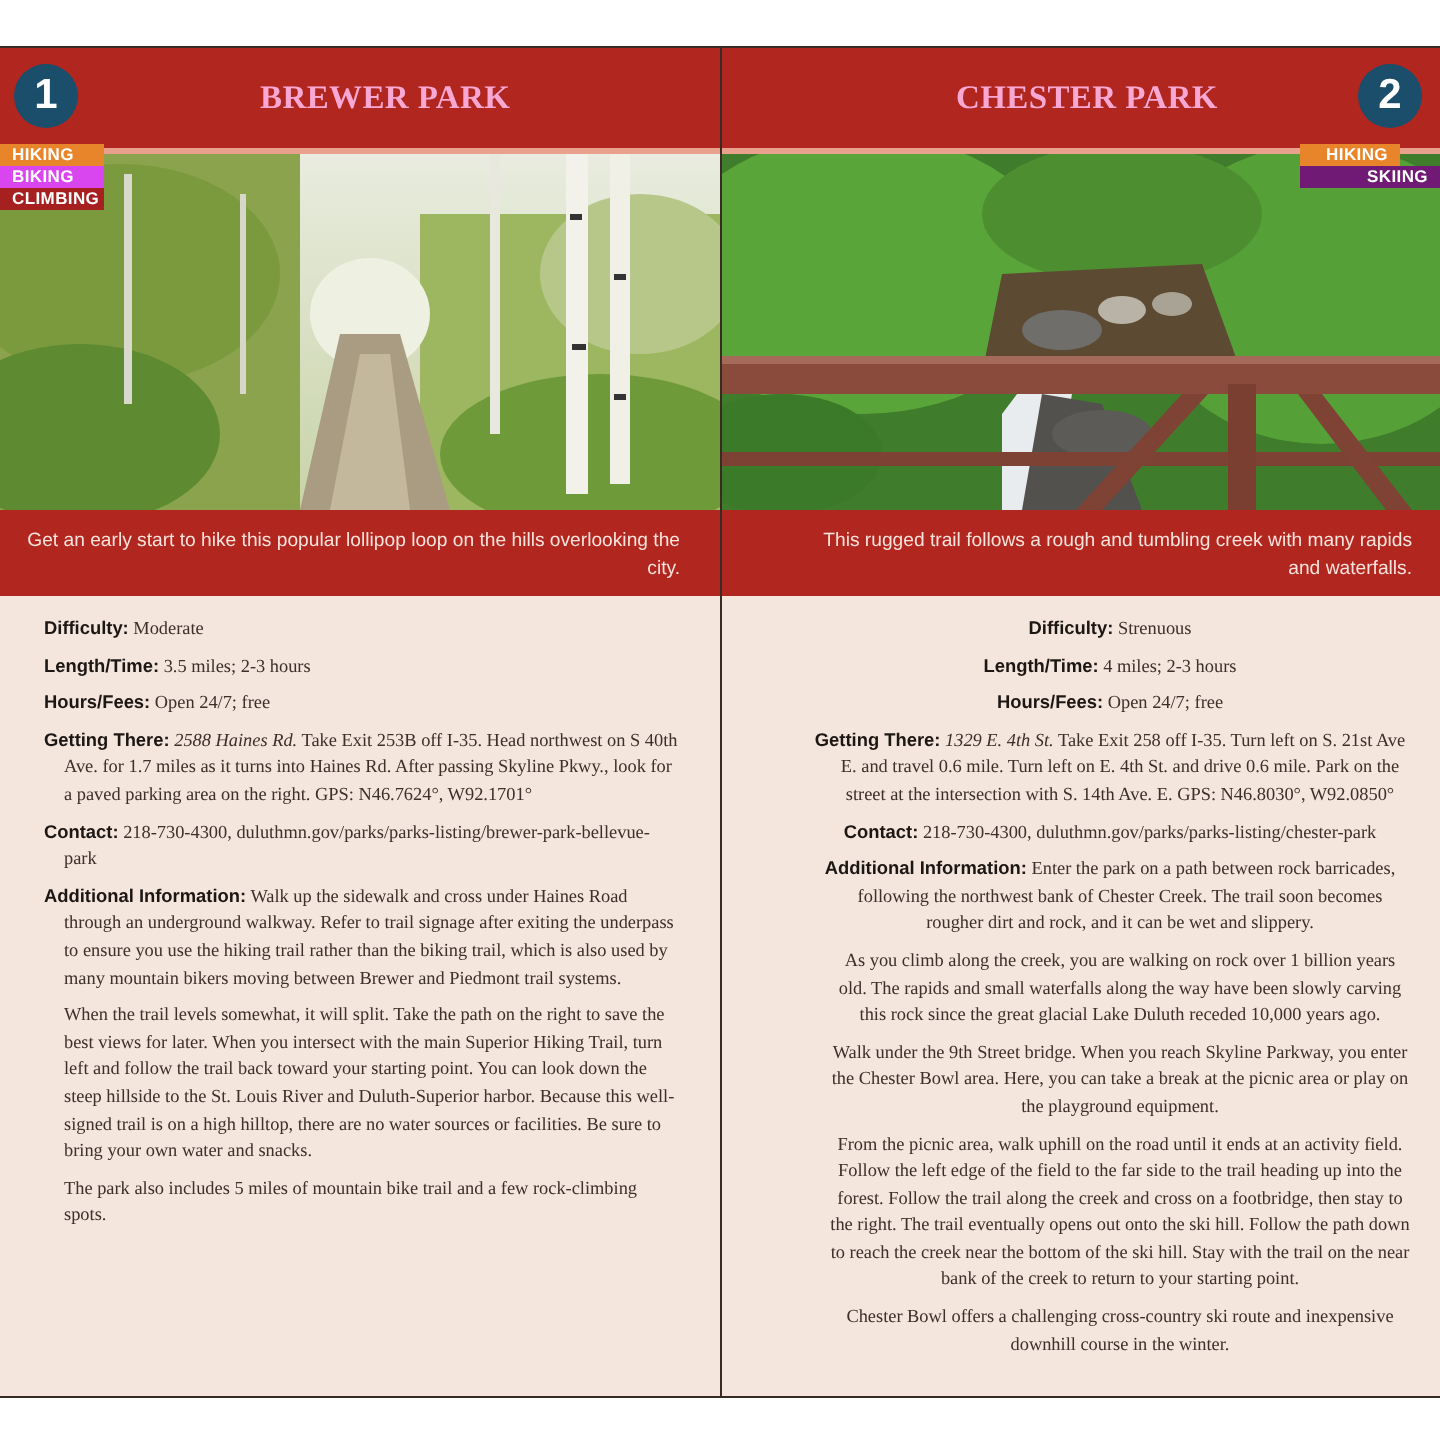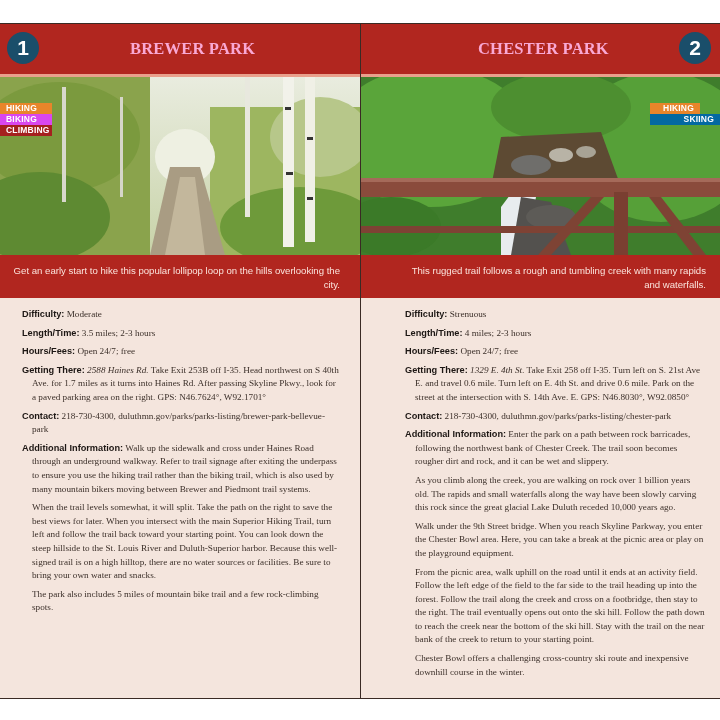--- a/index.html
+++ b/index.html
@@ -16,34 +16,34 @@
   .right .header .title { left:117px; }
   .header-strip { position:absolute; left:0; top:50px; width:100%; height:3px; background:#e9a08c; }
 
   .badge { position:absolute; top:8px; width:32px; height:32px; border-radius:50%; background:#1a4e6a; color:#fff; font-family:"Liberation Sans", sans-serif; font-weight:bold; font-size:21px; line-height:32px; text-align:center; }
   .left .badge { left:7px; }
   .right .badge { left:318px; }
 
   .photo { position:absolute; left:0; top:53px; width:100%; height:178px; overflow:hidden; }
   .photo svg { display:block; }
 
-  .tags { position:absolute; top:48px; z-index:3;margin-top:31px; }
+  .tags { position:absolute; top:48px; z-index:3; }
   .left .tags { left:0; }
   .right .tags { right:0; }
   .tag { height:11px; line-height:11px; font-family:"Liberation Sans", sans-serif; font-size:8.5px; font-weight:bold; color:#fff; padding:0 6px; letter-spacing:0.2px; }
   .left .tag { text-align:left; }
   .right .tag { text-align:right; }
 
   .intro { position:absolute; left:0; top:231px; width:100%; height:43px; background:#b1261f; color:#fbe3dc; font-family:"Liberation Sans", sans-serif; font-size:9.6px; line-height:14px; box-sizing:border-box;text-align:right; }
   .left .intro { padding:9px 20px 0 12px; }
   .right .intro { padding:9px 14px 0 33px; }
 
   .body { position:absolute; top:284px; font-family:"Liberation Serif", serif; font-size:9.2px; line-height:13.6px; color:#3c302a; }
   .left .body { left:22px; width:318px; }
-  .right .body { left:44px; width:300px; }
+  .right .body { left:44px; width:300px;text-align:center; }
   .entry { margin:0 0 5px 0; padding-left:10px; text-indent:-10px; }
   .entry .lbl { font-family:"Liberation Sans", sans-serif; font-weight:bold; color:#1d1714; font-size:9.2px; }
   .para { margin:0 0 5px 10px; }
   .ital { font-style:italic; }
 </style>
 </head>
 <body>
 
 <div class="spread">
 
@@ -131,21 +131,21 @@
         <rect x="0" y="101" width="359" height="4" fill="#a56a5a"></rect>
         <rect x="0" y="149" width="359" height="7" fill="#7e4234"></rect>
         <rect x="253" y="115" width="14" height="63" fill="#7a3f31"></rect>
         <path d="M230 120 L243 120 L190 178 L177 178 Z" fill="#7e4334"></path>
         <path d="M288 120 L300 120 L345 178 L332 178 Z" fill="#7e4334"></path>
       </svg>
     </div>
 
     <div class="tags">
       <div class="tag" style="background:#e8852a;width:38px;">HIKING</div>
-      <div class="tag" style="background:#0369a1;width:38px;padding-left:26px;">SKIING</div>
+      <div class="tag" style="background:#701a75;width:38px;padding-left:26px;">SKIING</div>
     </div>
 
     <div class="intro">This rugged trail follows a rough and tumbling creek with many rapids and waterfalls.</div>
 
     <div class="body">
       <div class="entry"><span class="lbl">Difficulty:</span> <span>Strenuous</span></div>
       <div class="entry"><span class="lbl">Length/Time:</span> <span>4 miles; 2-3 hours</span></div>
       <div class="entry"><span class="lbl">Hours/Fees:</span> <span>Open 24/7; free</span></div>
       <div class="entry"><span class="lbl">Getting There:</span> <span class="ital">1329 E. 4th St.</span> <span>Take Exit 258 off I-35. Turn left on S. 21st Ave E. and travel 0.6 mile. Turn left on E. 4th St. and drive 0.6 mile. Park on the street at the intersection with S. 14th Ave. E. GPS: N46.8030°, W92.0850°</span></div>
       <div class="entry"><span class="lbl">Contact:</span> <span>218-730-4300, duluthmn.gov/parks/parks-listing/chester-park</span></div>

